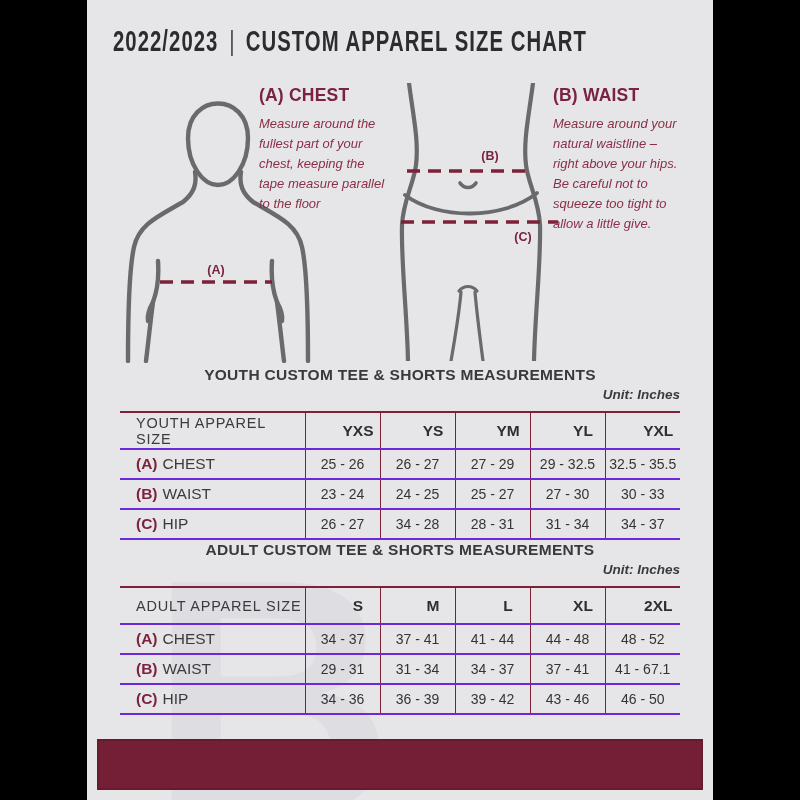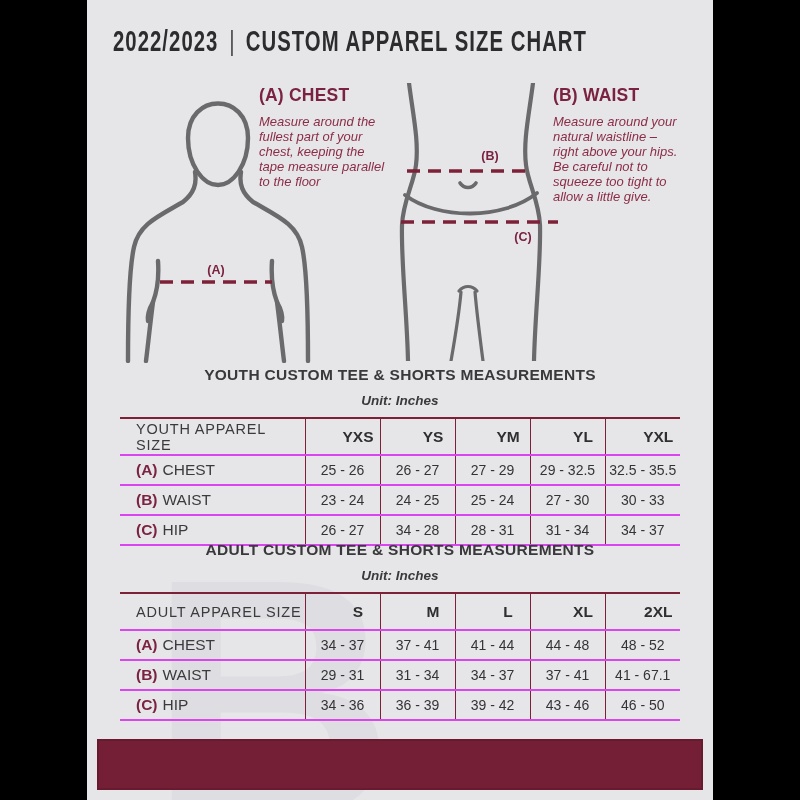--- a/index.html
+++ b/index.html
@@ -16,37 +16,37 @@
   .header { position:absolute; top:18px; left:26px; right:20px; height:46px;
             display:flex; justify-content:flex-start; align-items:center; z-index:2; }
   .title-group { display:flex; align-items:center; white-space:nowrap;
                  transform:scaleX(0.70); transform-origin:left center; }
   .hdr-txt { font-weight:bold; font-size:29px; color:#2c2c2e; letter-spacing:1.5px; }
   .hdr-div { font-weight:400; font-size:27px; color:#3a3a3c; margin:0 16px; }
 
   
   .instr { position:absolute; z-index:2; }
   .instr h2 { font-size:17.5px; font-weight:bold; color:#7a2240; letter-spacing:.2px; margin-bottom:8px; }
-  .instr p { font-size:13px; line-height:15px; font-style:italic; color:#8b2d47; white-space:pre-line; }
+  .instr p { font-size:13px; line-height:20px; font-style:italic; color:#8b2d47; white-space:pre-line; }
   .instr-a { left:172px; top:85px; width:150px; }
   .instr-b { left:466px; top:85px; width:156px; }
   .instr-c { left:466px; top:219px; width:158px; }
 
   .fig { position:absolute; z-index:1; }
   .fig-upper { left:36px; top:83px; }
   .fig-lower { left:306px; top:83px; }
 
   
   .tbl-section { position:absolute; left:33px; width:560px; z-index:2; }
   .tbl-section.youth { top:366px; }
   .tbl-section.adult { top:541px; }
   .tbl-title { text-align:center; font-weight:bold; font-size:15.5px; color:#39393b; letter-spacing:.3px; }
-  .tbl-unit  { text-align:center; font-weight:bold; font-style:italic; font-size:13.5px; color:#3a3a3c; margin-top:9px; }
+  .tbl-unit  { text-align:right; font-weight:bold; font-style:italic; font-size:13.5px; color:#3a3a3c; margin-top:3px; }
   table { width:560px; border-collapse:collapse; margin-top:9px; border-top:2px solid #7c2137; }
-  tr { border-bottom:2px solid #d946ef; }
+  tr { border-bottom:2px solid #6d28d9; }
   th, td { border-left:1.5px solid #7c2137; }
   th:first-child, td:first-child { border-left:none; }
   th { height:37px; font-weight:bold; font-size:15.5px; color:#2f2f31; text-align:center; width:75px;padding-left:31px; }
   th.lbl-col { width:185px; text-align:left; padding-left:16px; font-weight:normal; font-size:14.5px;
                letter-spacing:.8px; color:#3b3b3d; }
   td { height:30px; font-size:14px; color:#343436; text-align:center; }
   td.lbl { text-align:left; padding-left:16px; font-size:15.5px; color:#3b3b3d; }
   td.lbl .pfx { font-weight:bold; color:#7a2240; margin-right:5px; }
 
   
@@ -144,21 +144,21 @@
           <td>27 - 29</td>
           <td>29 - 32.5</td>
           <td>32.5 - 35.5</td>
         </tr>
         <tr>
           <td class="lbl">
             <span class="pfx">(B)</span><span>WAIST</span>
           </td>
           <td>23 - 24</td>
           <td>24 - 25</td>
-          <td>25 - 24</td>
+          <td>25 - 27</td>
           <td>27 - 30</td>
           <td>30 - 33</td>
         </tr>
         <tr>
           <td class="lbl">
             <span class="pfx">(C)</span><span>HIP</span>
           </td>
           <td>26 - 27</td>
           <td>34 - 28</td>
           <td>28 - 31</td>

